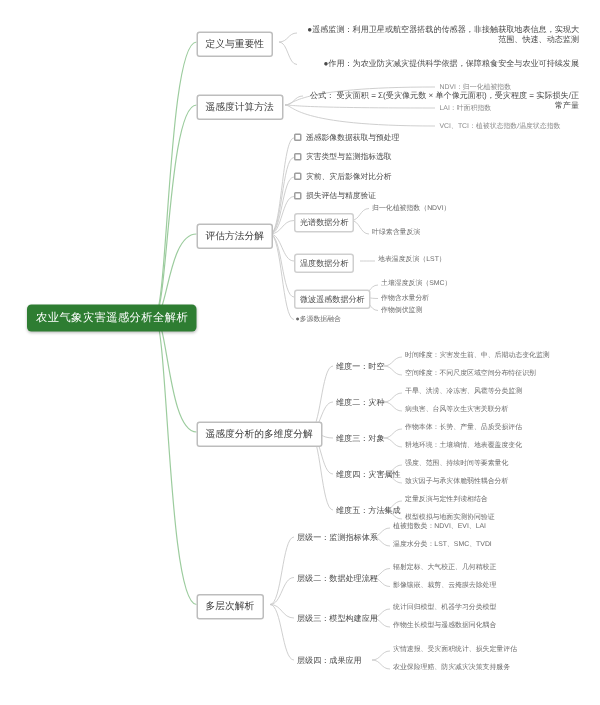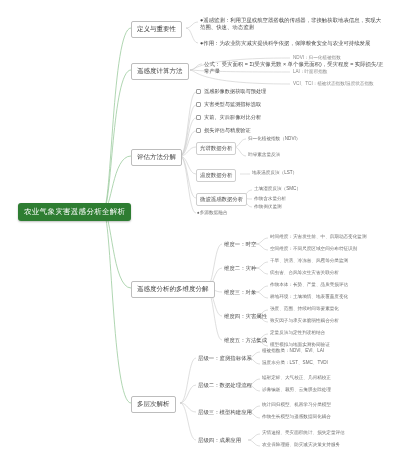--- a/index.html
+++ b/index.html
@@ -1,21 +1,21 @@
 <!DOCTYPE html>
 <html><head>
 <meta charset="utf-8">
 <style>
   html,body{margin:0;padding:0;}
   body{
     width:400px;height:470px;background:#ffffff;
     font-family:"Liberation Sans","DejaVu Sans",sans-serif;
     overflow:hidden;position:relative;
   }
-  #canvas{position:absolute;left:0;top:0;width:400px;height:470px;}
+  #canvas{position:absolute;left:0;top:0;width:400px;height:470px;text-align:right;}
   svg.links{position:absolute;left:0;top:0;width:400px;height:470px;pointer-events:none;}
   .node{position:absolute;box-sizing:border-box;white-space:nowrap;}
 
   .root{
     background:#2e7d32;color:#ffffff;border-radius:3px;
     font-size:7.5px;padding:4px 6px;letter-spacing:.3px;
     box-shadow:0 1px 2px rgba(0,0,0,.25);
   }
   .l1{
     background:#ffffff;color:#3a3a3a;border:1px solid #bdbdbd;border-radius:2px;

